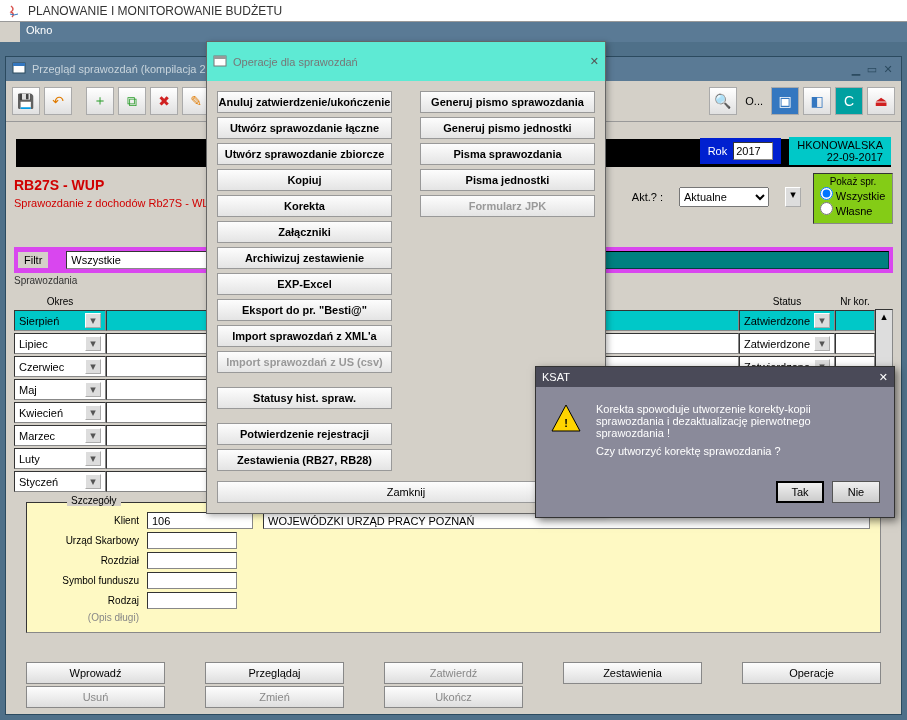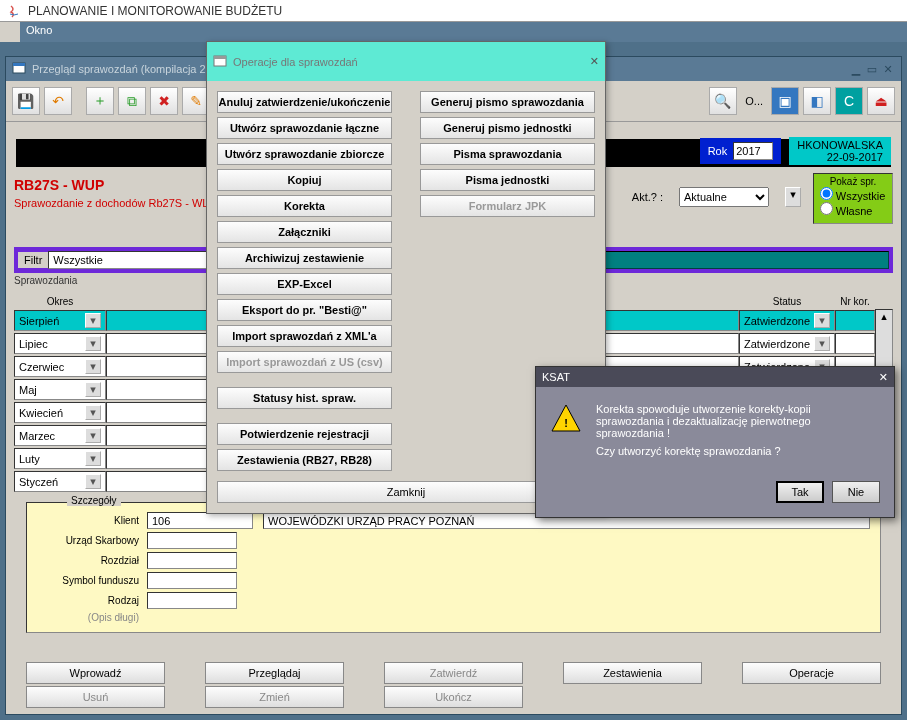--- a/index.html
+++ b/index.html
@@ -30,21 +30,21 @@
 .report-title { position: absolute; left: 8px; top: 120px; color: #d00000; font-weight: bold; font-size: 14px; }
 .report-sub { position: absolute; left: 8px; top: 140px; color: #d00000; font-size: 11px; }
 
 .akt-box { position: absolute; right: 100px; top: 130px; display: flex; align-items: center; gap: 16px; }
 .akt-box select { height: 20px; width: 90px; }
 
 .pokaz-box { position: absolute; right: 8px; top: 116px; border: 1px inset #888; background: #84cc16; padding: 2px 6px 6px; width: 80px; }
 .pokaz-box .ttl { text-align: center; font-size: 10px; }
 .pokaz-box label { display: block; font-size: 10px; }
 
-.filter-bar { position: absolute; left: 8px; right: 8px; top: 190px; background: #6d28d9; padding: 4px; display: flex; align-items: center; gap: 0; }
+.filter-bar { position: absolute; left: 8px; right: 8px; top: 190px; background: #d946ef; padding: 4px; display: flex; align-items: center; gap: 18px; }
 .filter-bar .lbl { color: #000; background: #d4d0c8; padding: 2px 6px; }
 .filter-bar input { flex: 1; height: 18px; border: 1px inset #888; padding: 0 4px; background: #fff; }
 .filter-bar .combo { width: 20px; height: 18px; background: #ddd; border: 1px outset #fff; }
 .filter-bar .param-lbl { color: #fff; }
 .filter-bar .param-in { width: 110px; background: #008080; border: 1px inset #004040; }
 
 .grid-area { position: absolute; left: 8px; right: 8px; top: 218px; }
 .grid-title { font-size: 10px; color: #333; }
 .grid-header { display: flex; margin-top: 8px; }
 .gh { font-size: 10px; text-align: center; padding: 2px 0; }

